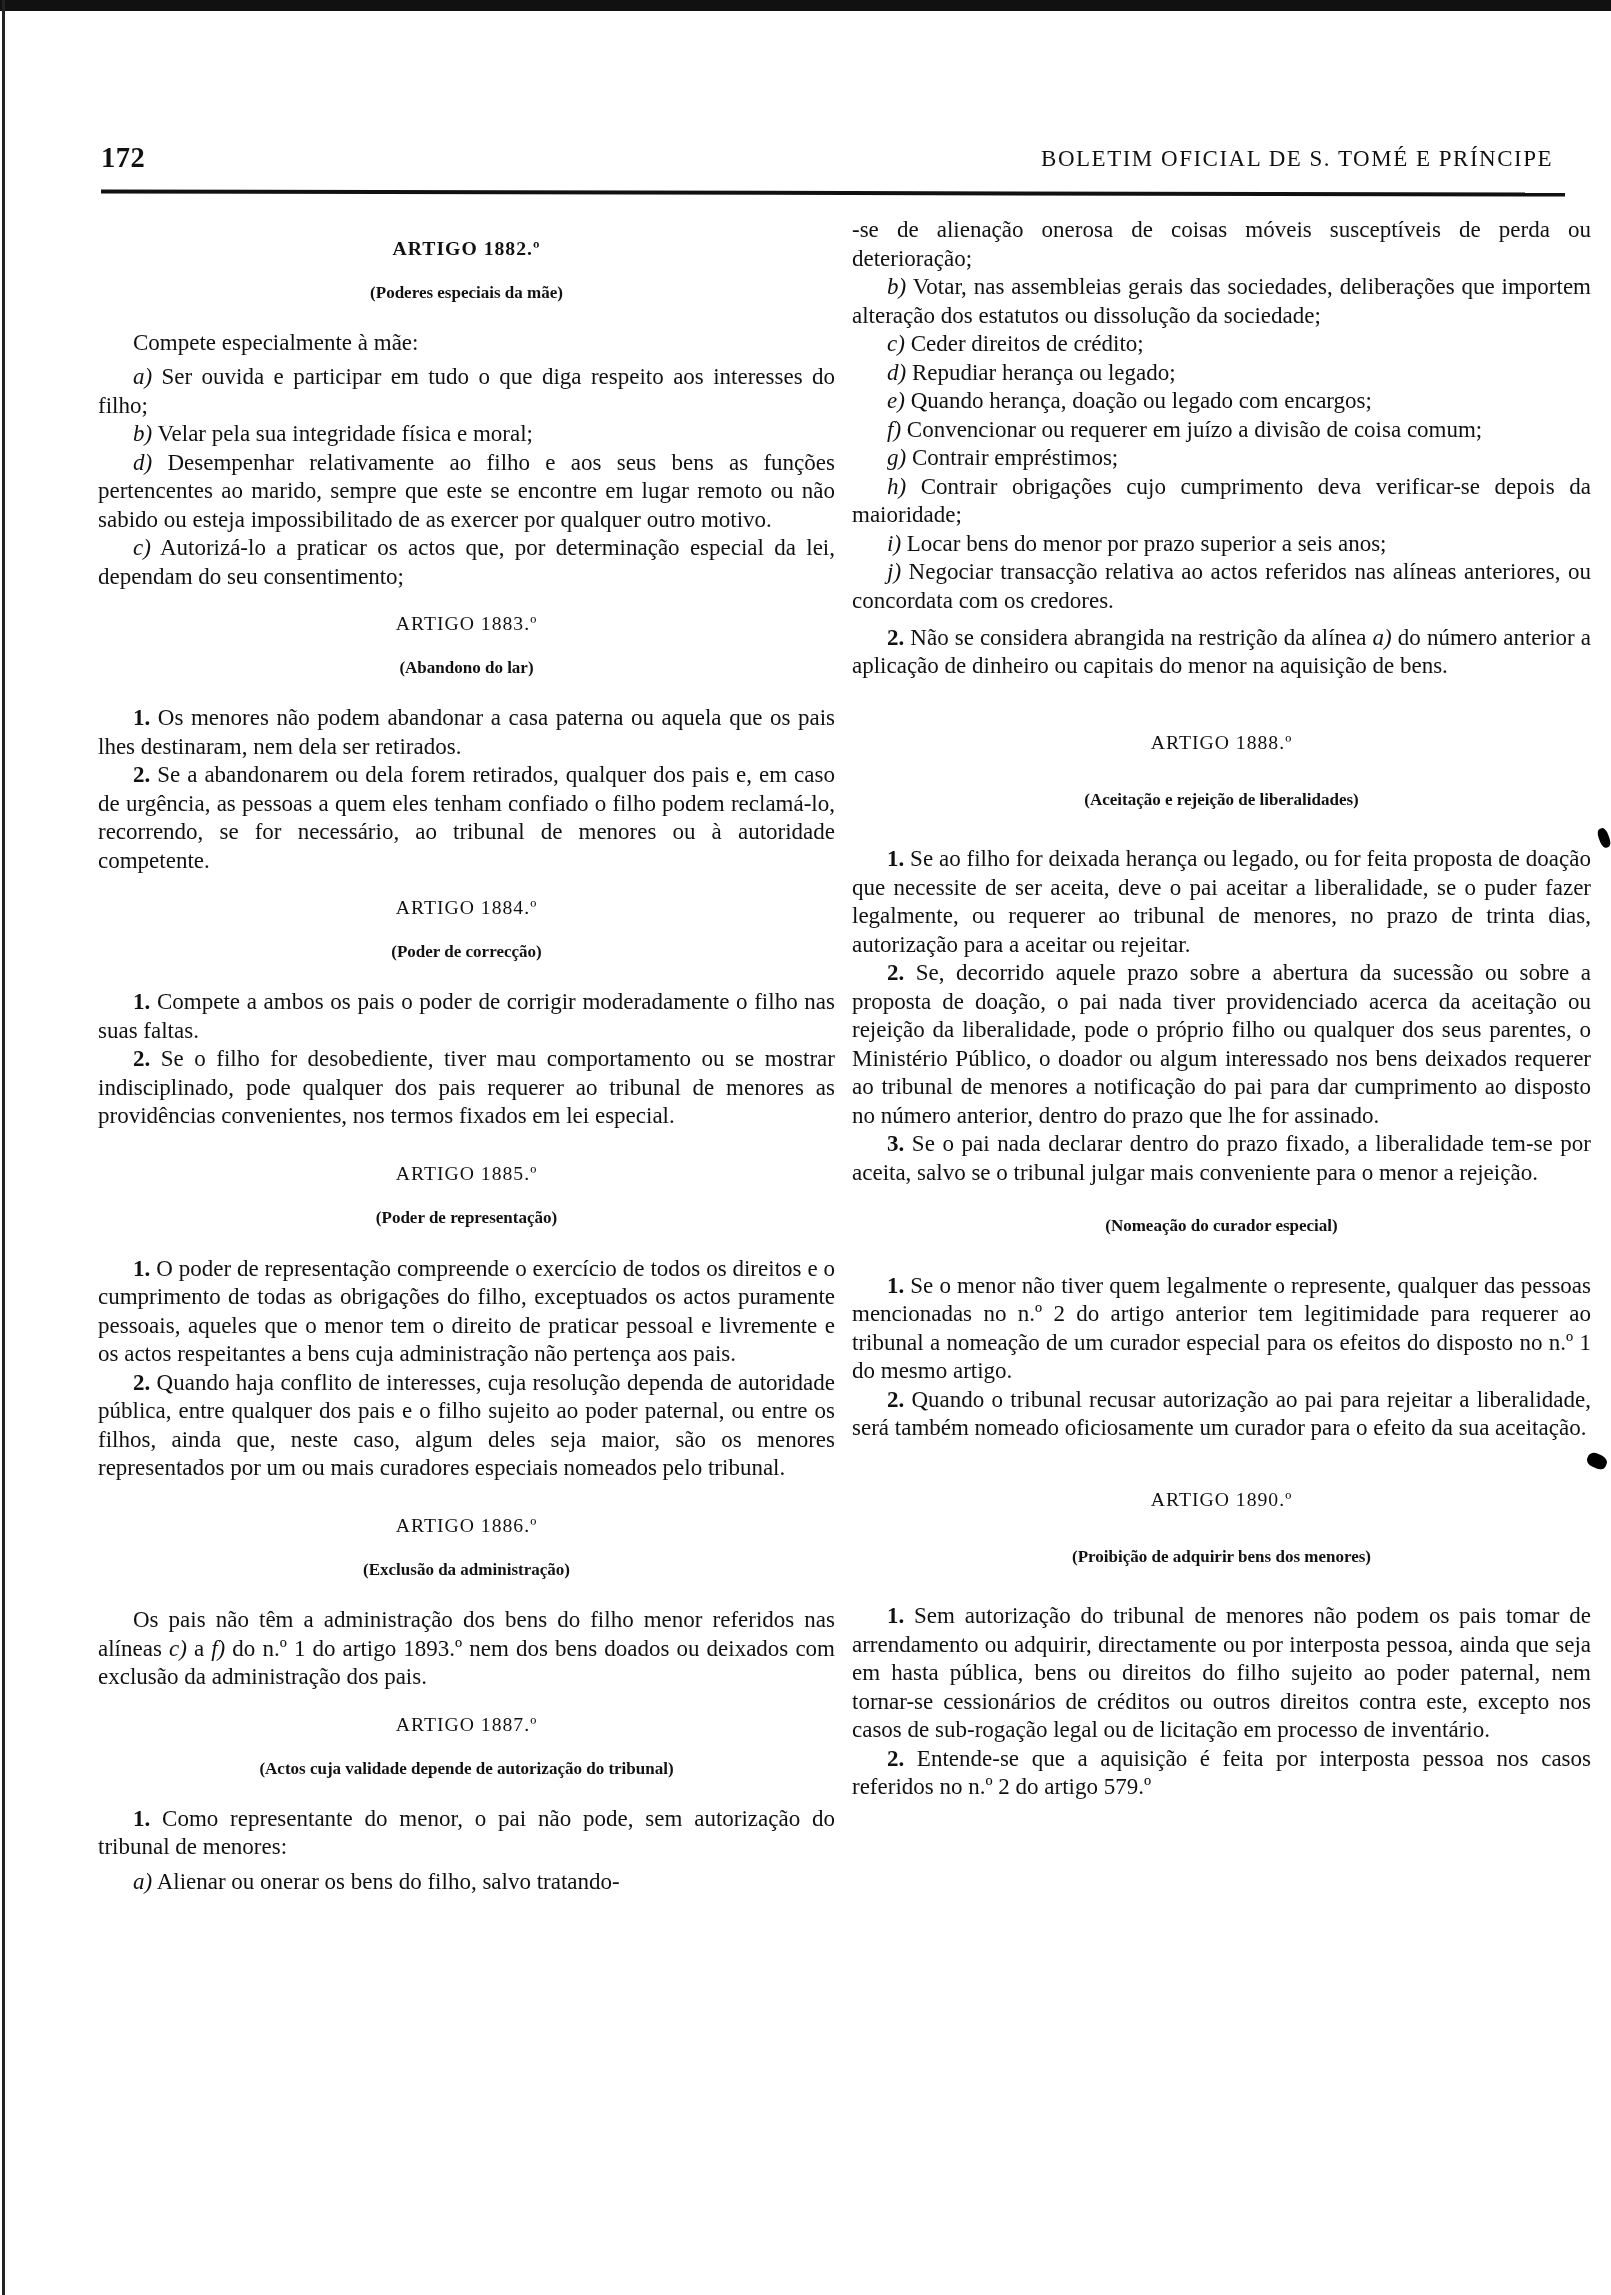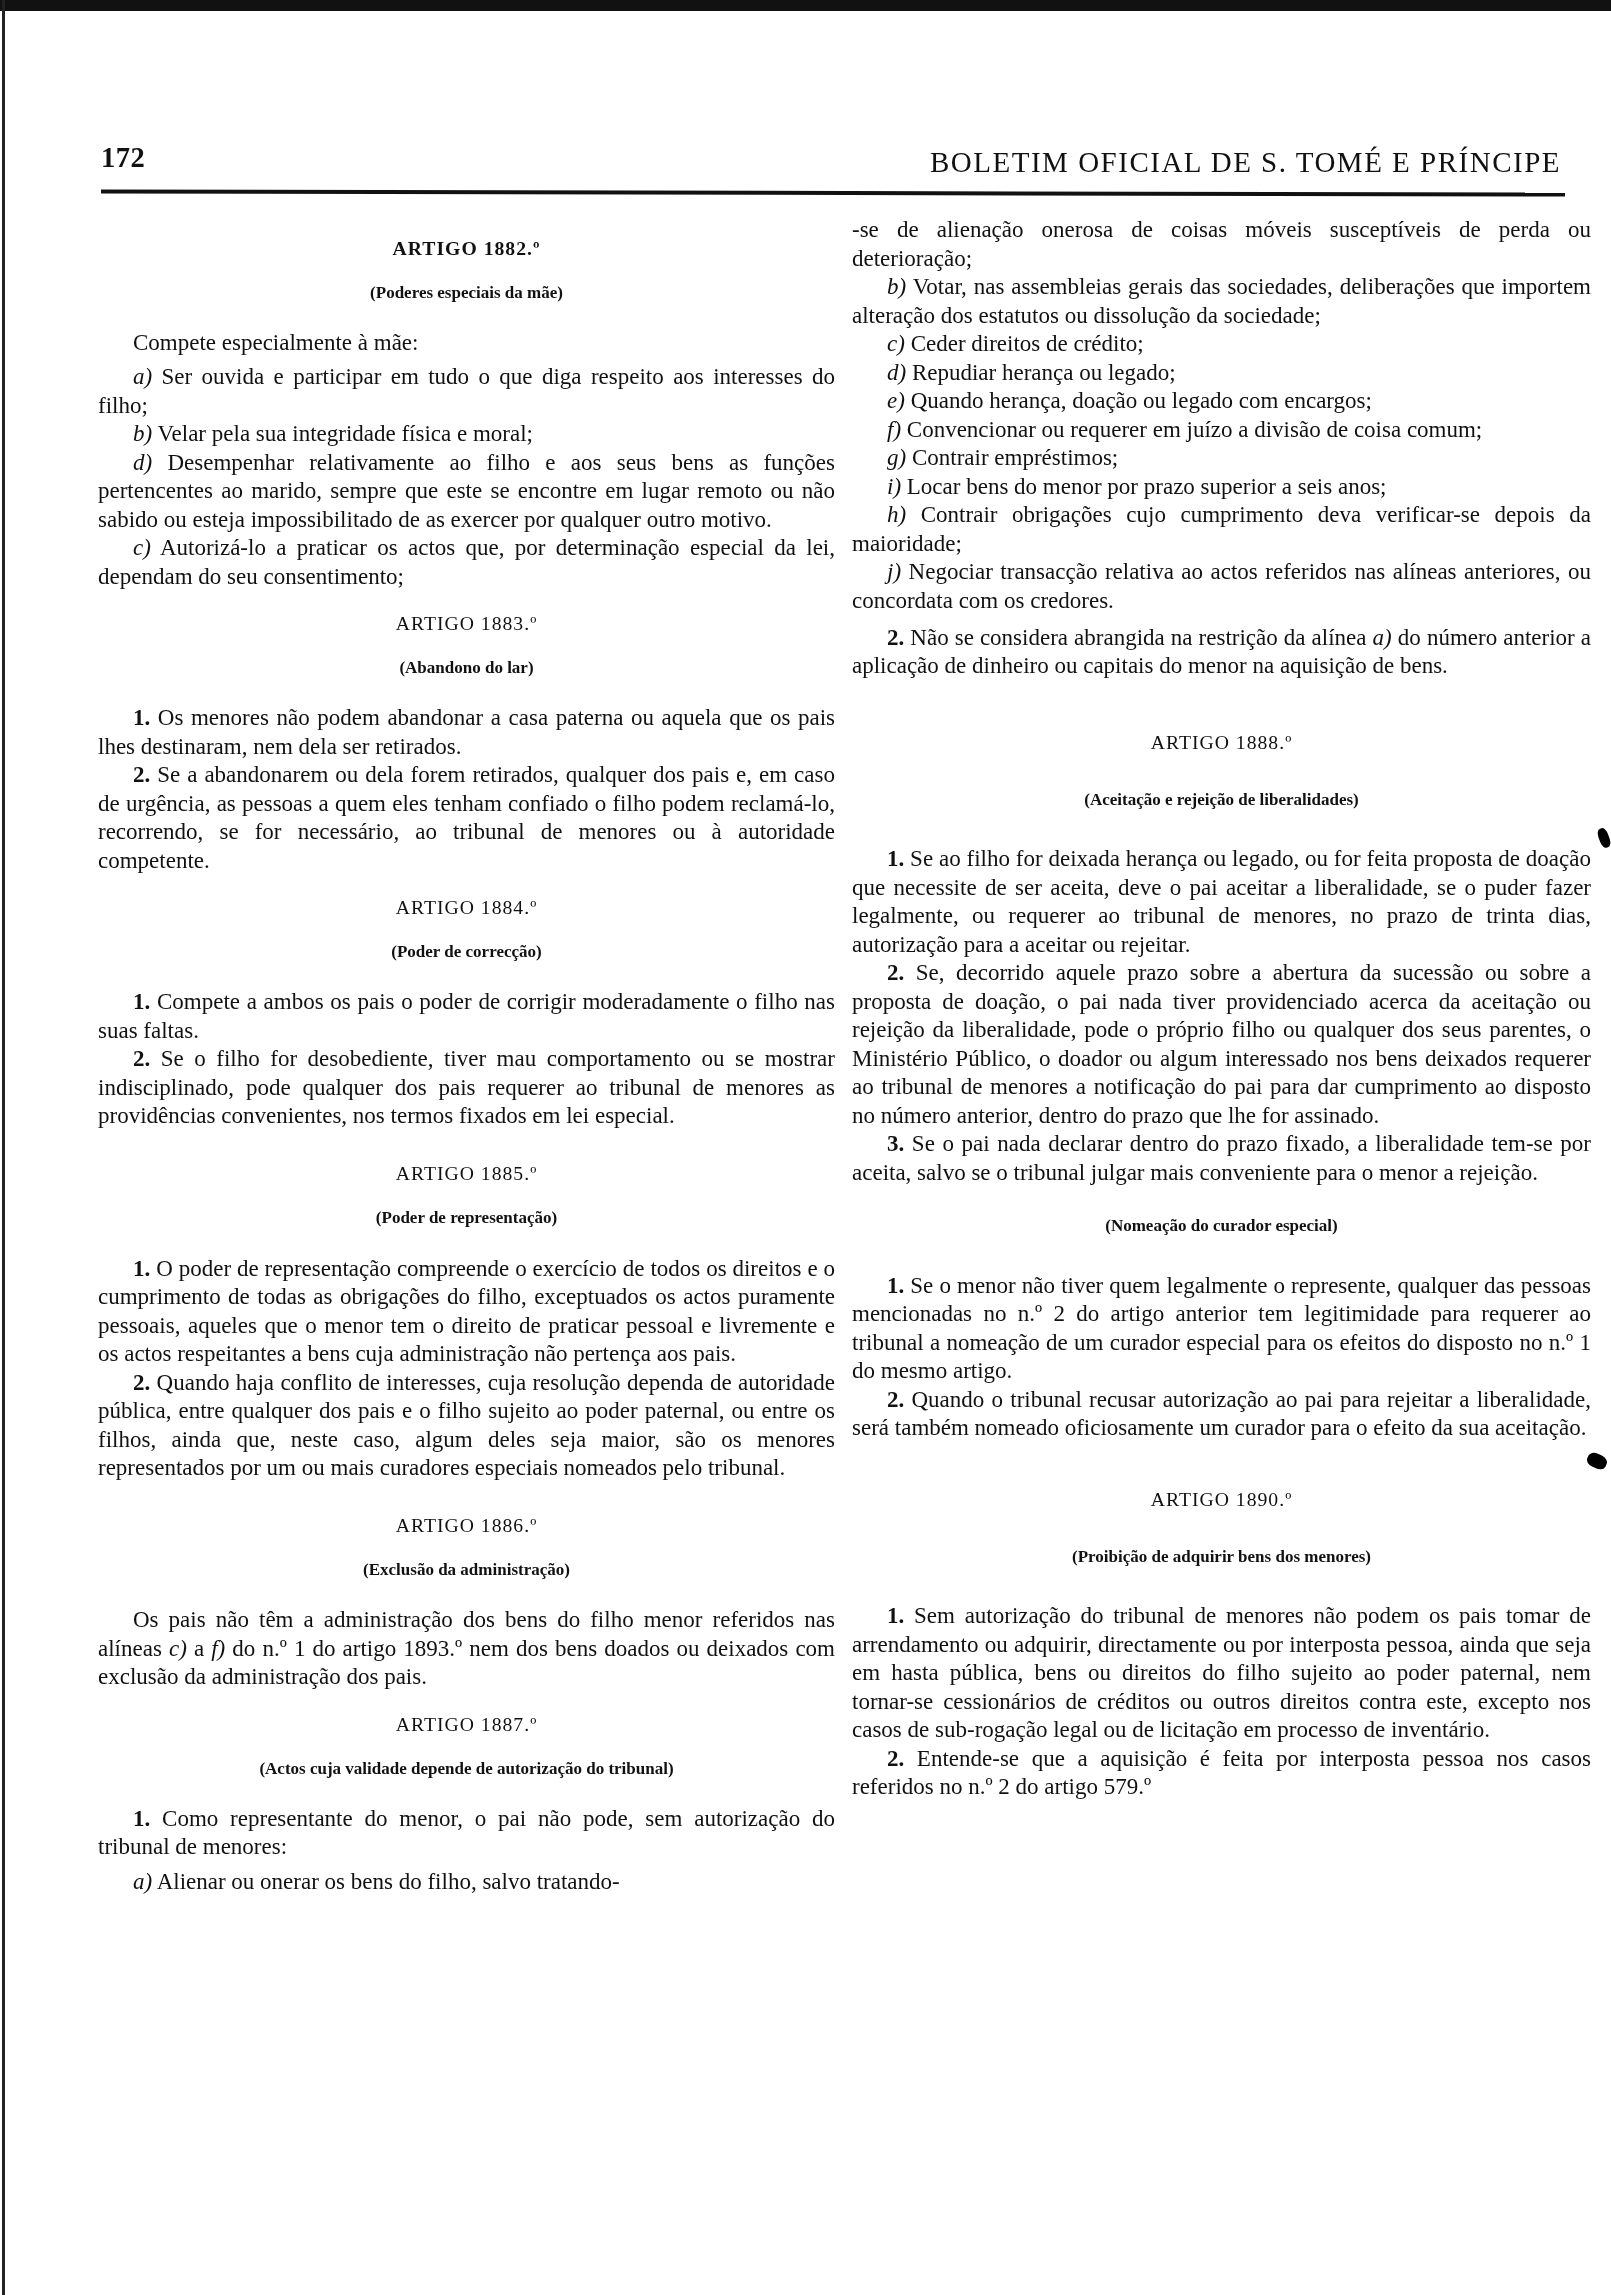--- a/index.html
+++ b/index.html
@@ -2,21 +2,21 @@
 <html style="font-size:7.9px"><head>
 <meta charset="utf-8">
 <style>
   html, body { margin:0; padding:0; background:#ffffff; }
   body { width:1612px; height:2295px; position:relative; overflow:hidden;
          font-family:"Liberation Serif","DejaVu Serif",serif; color:#111; }
   .top-border { position:absolute; left:0; top:0; width:1612px; height:10.8px; background:#111; }
   .left-border { position:absolute; left:2px; top:0; width:2.9px; height:2295px; background:#222; }
   .header { position:absolute; left:101px; top:142px; width:1464px; height:39px; }
   .page-number { position:absolute; left:0; top:0; font-size:28.5px; font-weight:bold; letter-spacing:0.5px; }
-  .journal-title { position:absolute; right:4px; top:3.9px; font-size:29px; letter-spacing:1.5px; text-transform:uppercase;text-align:right; }
+  .journal-title { position:absolute; right:12px; top:3.9px; font-size:23px; letter-spacing:1.5px; text-transform:uppercase;text-align:right; }
   .header-rule { position:absolute; left:101px; top:191px; width:1464px; height:3.9px; background:#111; transform:rotate(0.12deg); }
   .column { position:absolute; top:216px; font-size:23px; line-height:28.5px; text-align:justify; hyphens:manual; }
   .col-left { left:98px; width:737px; }
   .col-right { left:852px; width:739px; }
   .article { margin:0; }
   .art-num { text-align:center; font-size:19.7px; letter-spacing:1px; margin:17.7px 0 16.7px 0; }
   .art-num.bold { font-weight:bold; }
   .art-title { text-align:center; font-size:17px; font-weight:bold; margin:0 0 21.6px 0; }
   .para { text-indent:35px; margin:0; }
   .para .num { font-weight:bold; }
@@ -89,22 +89,22 @@
 
 <div class="column col-right">
   <section class="article">
     <p class="para no-indent">-se de alienação onerosa de coisas móveis susceptíveis de perda ou deterioração;</p>
     <p class="para"><span class="al">b)</span><span> Votar, nas assembleias gerais das sociedades, deliberações que importem alteração dos estatutos ou dissolução da sociedade;</span></p>
     <p class="para"><span class="al">c)</span><span> Ceder direitos de crédito;</span></p>
     <p class="para"><span class="al">d)</span><span> Repudiar herança ou legado;</span></p>
     <p class="para"><span class="al">e)</span><span> Quando herança, doação ou legado com encargos;</span></p>
     <p class="para"><span class="al">f)</span><span> Convencionar ou requerer em juízo a divisão de coisa comum;</span></p>
     <p class="para"><span class="al">g)</span><span> Contrair empréstimos;</span></p>
+    <p class="para"><span class="al">h)</span><span> Contrair obrigações cujo cumprimento deva verificar-se depois da maioridade;</span></p>
     <p class="para"><span class="al">i)</span><span> Locar bens do menor por prazo superior a seis anos;</span></p>
-    <p class="para"><span class="al">h)</span><span> Contrair obrigações cujo cumprimento deva verificar-se depois da maioridade;</span></p>
     <p class="para"><span class="al">j)</span><span> Negociar transacção relativa ao actos referidos nas alíneas anteriores, ou concordata com os credores.</span></p>
     <p class="para"><span class="al"></span><span></span></p>
     <p class="para" style="margin-top:8.8px"><span class="num">2.</span><span> Não se considera abrangida na restrição da alínea </span><span class="al">a)</span><span> do número anterior a aplicação de dinheiro ou capitais do menor na aquisição de bens.</span></p>
   </section>
 
   <div class="gap" style="height:29.5px"></div>
   <section class="article">
     <div class="art-num" style="margin-bottom:29.5px">ARTIGO 1888.º</div>
     <div class="art-title" style="margin-bottom:31px">(Aceitação e rejeição de liberalidades)</div>
     <p class="para"><span class="num">1.</span><span> Se ao filho for deixada herança ou legado, ou for feita proposta de doação que necessite de ser aceita, deve o pai aceitar a liberalidade, se o puder fazer legalmente, ou requerer ao tribunal de menores, no prazo de trinta dias, autorização para a aceitar ou rejeitar.</span></p>

